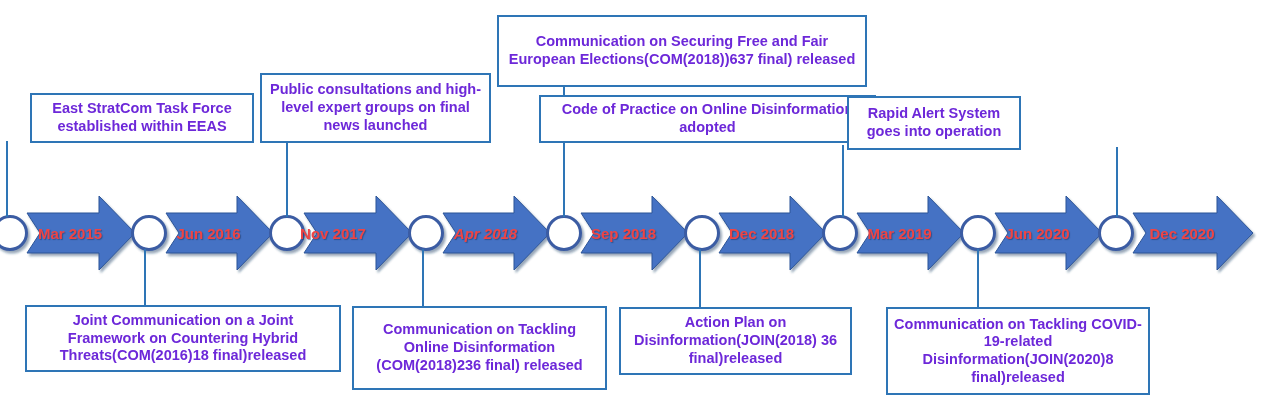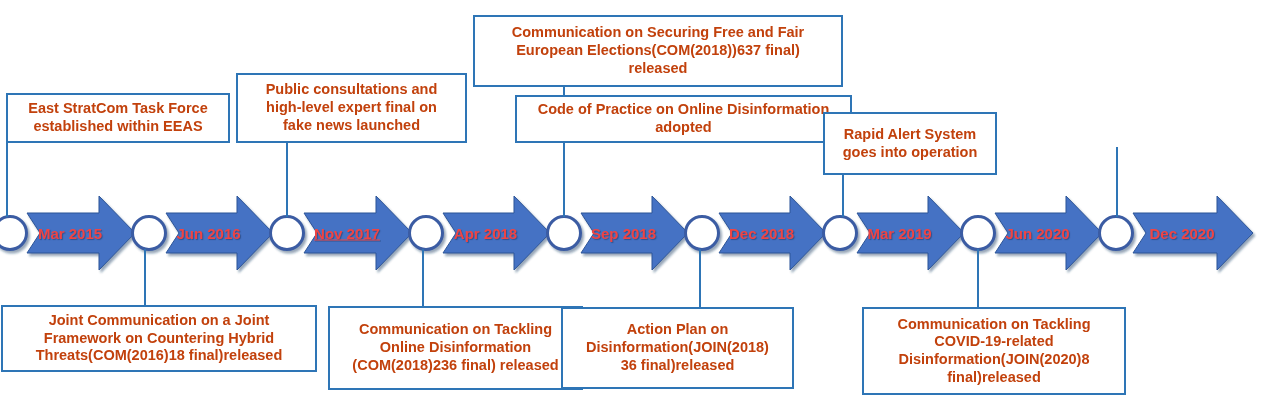--- a/index.html
+++ b/index.html
@@ -5,22 +5,22 @@
   html,body{margin:0;padding:0;background:#ffffff;}
   #canvas{
     position:relative;width:1264px;height:408px;overflow:hidden;
     background:#ffffff;font-family:"Liberation Sans",sans-serif;
   }
   #tl-svg{position:absolute;left:0;top:0;}
   .anno-box{
     position:absolute;box-sizing:border-box;background:#ffffff;
     border:2.5px solid var(--box-border,#2E75B6);
     display:flex;align-items:center;justify-content:center;text-align:center;
-    font-weight:bold;font-size:14.5px;line-height:1.22;color:#c2410c;
-    padding:2px 15px;z-index:3;
+    font-weight:bold;font-size:14.5px;line-height:1.22;color:#6d28d9;
+    padding:2px 6px;z-index:3;margin-left:24px;
   }
   .connector{
     position:absolute;width:2px;background:var(--box-border,#2E75B6);z-index:1;
   }
   .date-label{
     position:absolute;transform:translate(-50%,-50%);
     color:#ef4444;font-weight:bold;font-size:15px;white-space:nowrap;
     text-shadow:1px 1px 1px rgba(31,56,100,0.55);z-index:2;
   }
 </style>
@@ -67,47 +67,47 @@
   <div class="connector" style="left:1116px;top:147px;height:70px;"></div>
   <div class="connector" style="left:144px;top:249px;height:57px;"></div>
   <div class="connector" style="left:422px;top:249px;height:58px;"></div>
   <div class="connector" style="left:699px;top:249px;height:59px;"></div>
   <div class="connector" style="left:977px;top:249px;height:59px;"></div>
 
   <div class="anno-box" style="left:6px;top:93px;width:224px;height:50px;">
       <span>East StratCom Task Force established within EEAS</span>
     </div>
   <div class="anno-box" style="left:236px;top:73px;width:231px;height:70px;">
-      <span>Public consultations and high-level expert final on fake news launched</span>
+      <span>Public consultations and high-level expert groups on final news launched</span>
     </div>
   <div class="anno-box" style="left:473px;top:15px;width:370px;height:72px;">
       <span>Communication on Securing Free and Fair European Elections(COM(2018))637 final) released</span>
     </div>
   <div class="anno-box" style="left:515px;top:95px;width:337px;height:48px;">
       <span>Code of Practice on Online Disinformation adopted</span>
     </div>
-  <div class="anno-box" style="left:823px;top:112px;width:174px;height:63px;">
+  <div class="anno-box" style="left:823px;top:96px;width:174px;height:54px;">
       <span>Rapid Alert System goes into operation</span>
     </div>
 
   <div class="anno-box" style="left:1px;top:305px;width:316px;height:67px;justify-content:center;">
       <span>Joint Communication on a Joint Framework on Countering Hybrid Threats(COM(2016)18 final)released</span>
     </div>
   <div class="anno-box" style="left:328px;top:306px;width:255px;height:84px;">
       <span>Communication on Tackling Online Disinformation (COM(2018)236 final) released</span>
     </div>
-  <div class="anno-box" style="left:561px;top:307px;width:233px;height:82px;">
+  <div class="anno-box" style="left:595px;top:307px;width:233px;height:68px;">
       <span>Action Plan on Disinformation(JOIN(2018) 36 final)released</span>
     </div>
   <div class="anno-box" style="left:862px;top:307px;width:264px;height:88px;">
       <span>Communication on Tackling COVID-19-related Disinformation(JOIN(2020)8 final)released</span>
     </div>
 
 <div class="date-label" style="left: 70px; top: 233px;">Mar 2015</div>
     <div class="date-label" style="left: 208.5px; top: 233px;">Jun 2016</div>
-    <div class="date-label" style="left: 347px; top: 233px; text-decoration: underline;">Nov 2017</div>
-    <div class="date-label" style="left: 485.5px; top: 233px;">Apr 2018</div>
+    <div class="date-label" style="left: 333px; top: 233px;">Nov 2017</div>
+    <div class="date-label" style="left: 485.5px; top: 233px; font-style: italic;">Apr 2018</div>
     <div class="date-label" style="left: 623.5px; top: 233px;">Sep 2018</div>
     <div class="date-label" style="left: 761.5px; top: 233px;">Dec 2018</div>
     <div class="date-label" style="left: 899.5px; top: 233px;">Mar 2019</div>
     <div class="date-label" style="left: 1037.5px; top: 233px;">Jun 2020</div>
     <div class="date-label" style="left: 1182px; top: 233px;">Dec 2020</div>
   </div>
 
 </body></html>

